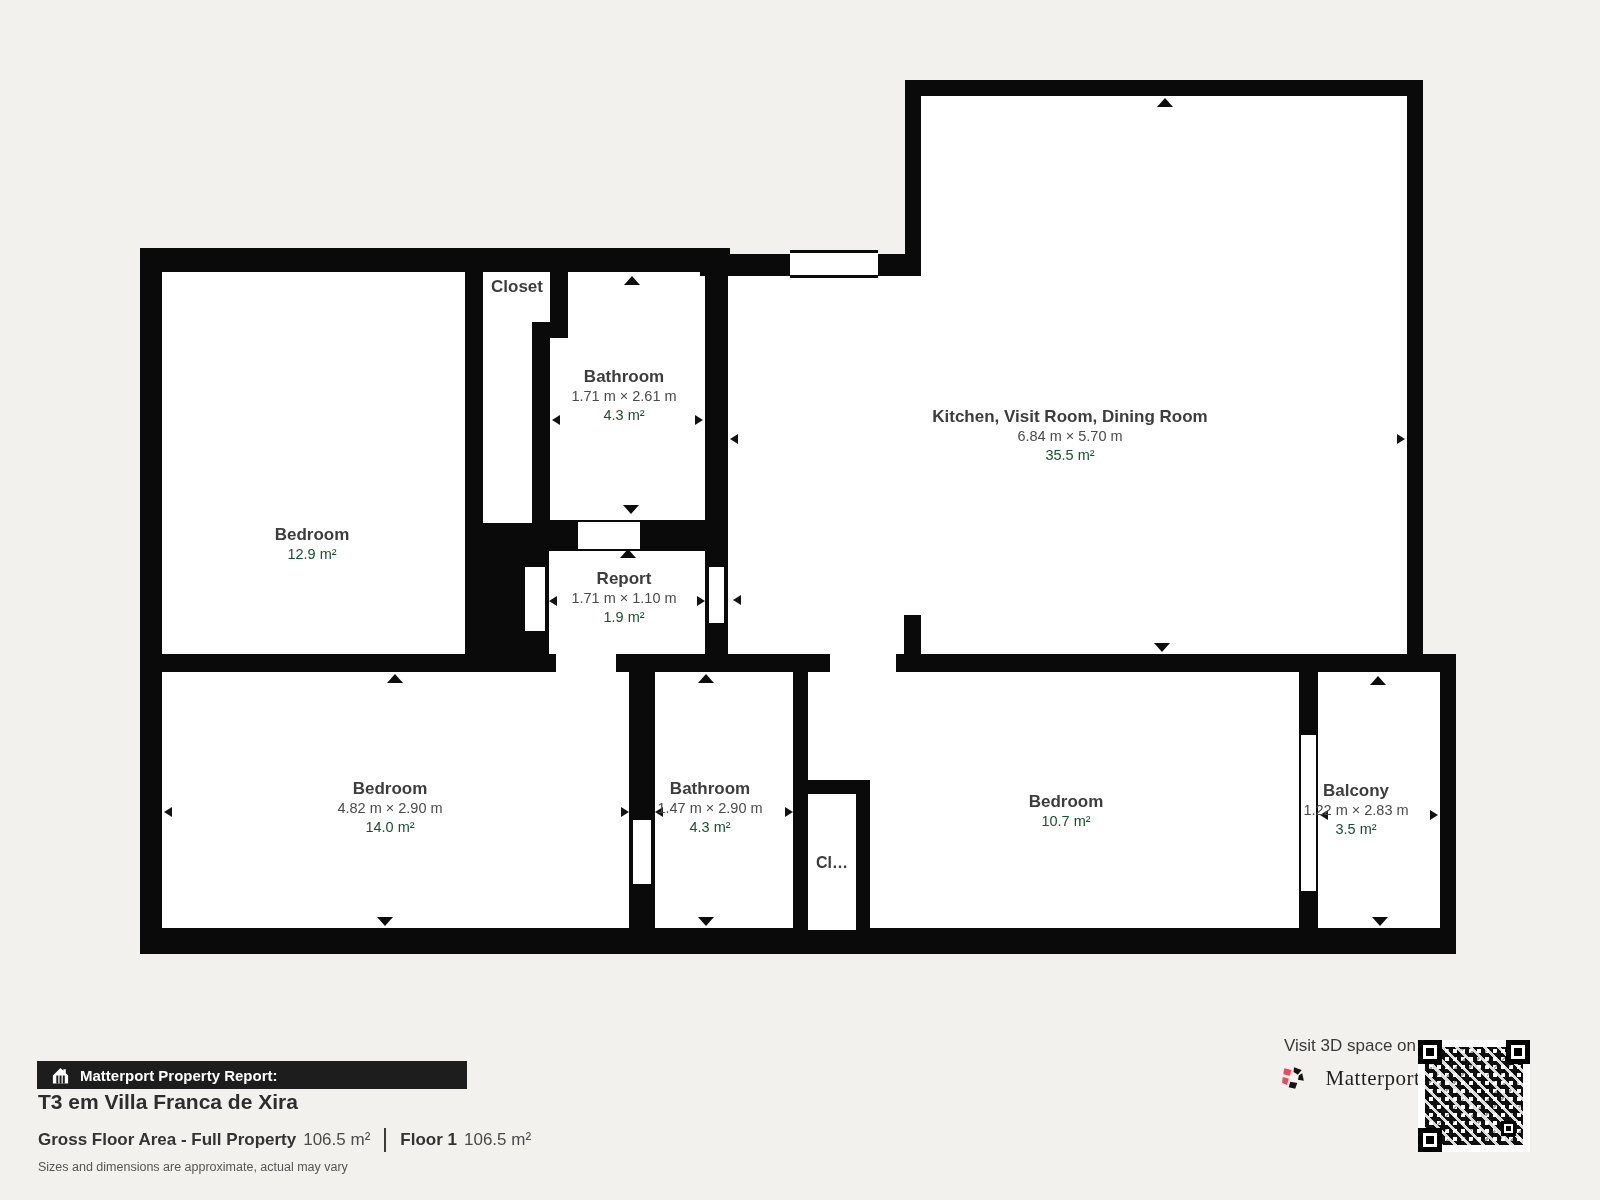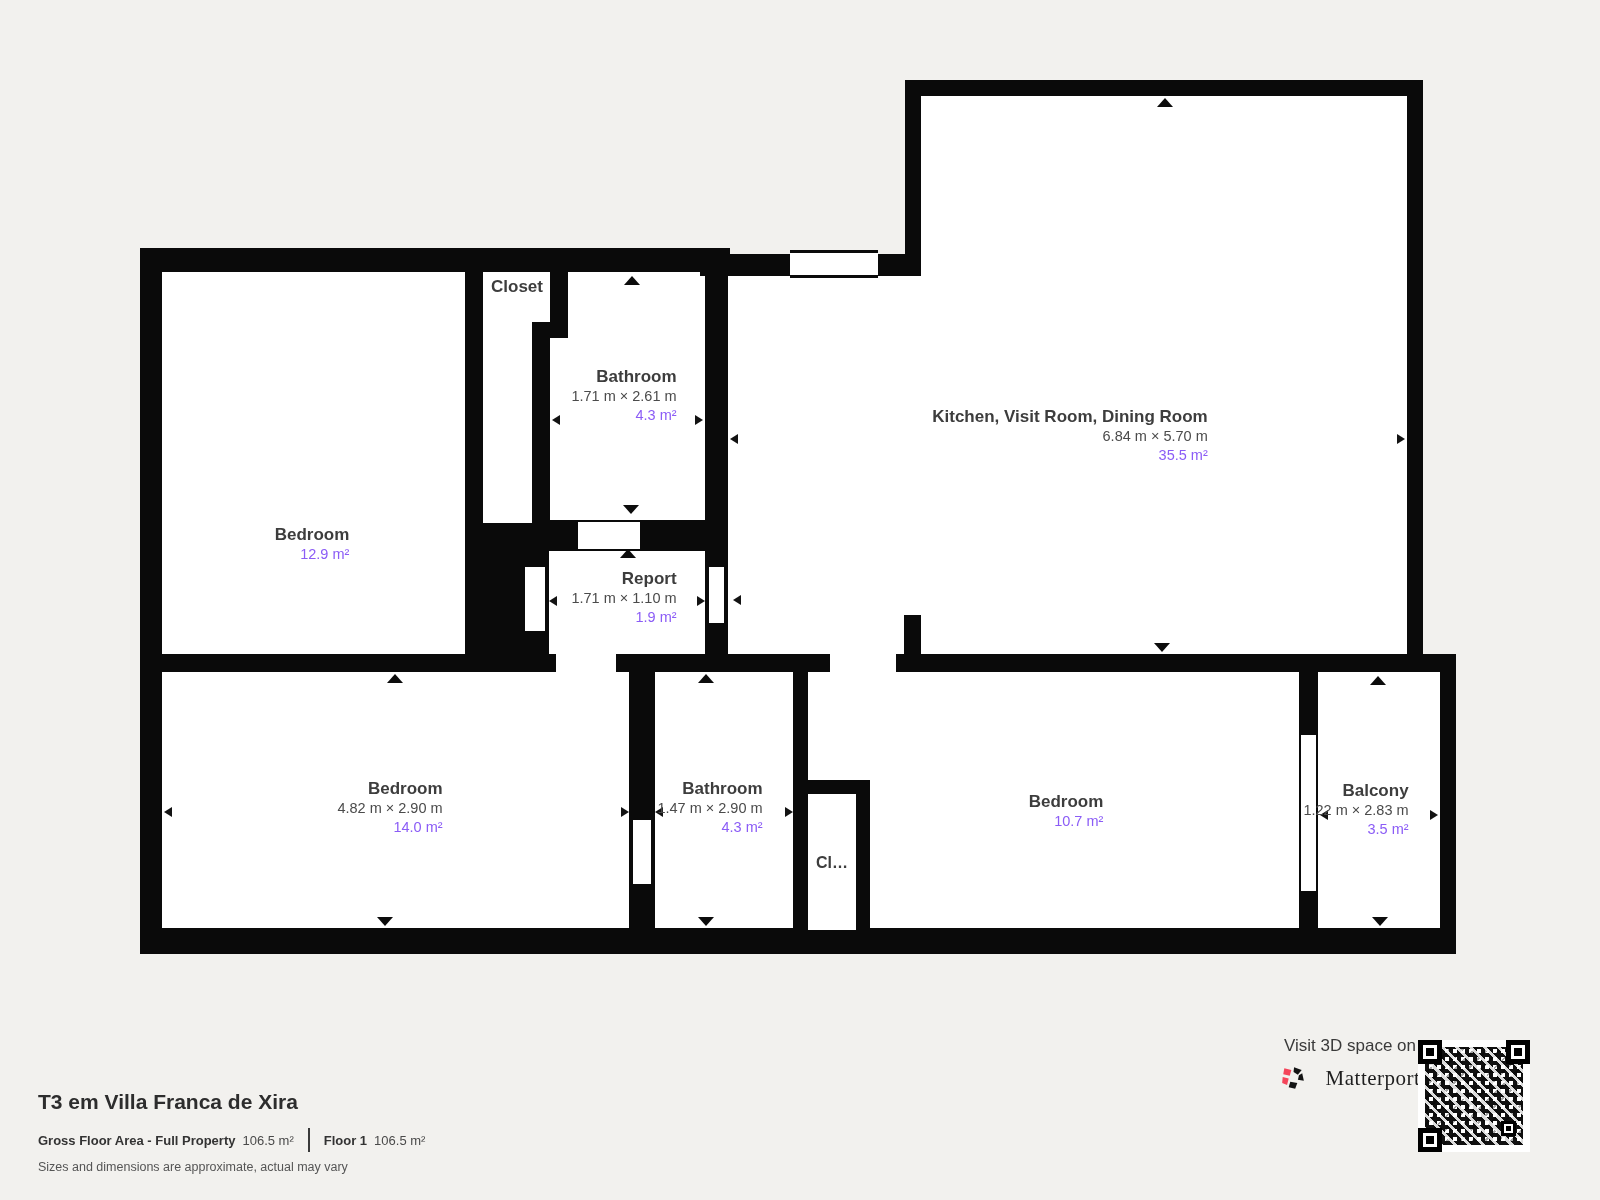--- a/index.html
+++ b/index.html
@@ -3,36 +3,36 @@
 <meta charset="utf-8">
 <style>
   html,body{margin:0;padding:0;}
   body{width:1600px;height:1200px;background:#f2f1ee;position:relative;overflow:hidden;
        font-family:"Liberation Sans", sans-serif;}
   #stage{position:absolute;inset:0;}
   .floor{position:absolute;background:#ffffff;}
   .wall{position:absolute;background:#0a0a0a;}
   .gap{position:absolute;background:#ffffff;}
   .gap.door{box-sizing:border-box;border-top:3px solid #0b0b0b;border-bottom:3px solid #0b0b0b;}
-  .room-label{position:absolute;transform:translateX(-50%);text-align:right;white-space:nowrap;z-index:6;}
+  .room-label{position:absolute;transform:translateX(-50%);text-align:center;white-space:nowrap;z-index:6;}
   .room-title{font-size:17px;font-weight:bold;line-height:21px;color:#3d3d3d;}
   .room-title.small{font-size:16px;}
   .room-dims{font-size:14.5px;line-height:19px;color:#4b4b4b;}
-  .room-area{font-size:14.5px;line-height:18px;color:#8b5cf6;}
+  .room-area{font-size:14.5px;line-height:18px;color:#14532d;}
   .m-up,.m-down,.d-left,.d-right{position:absolute;width:0;height:0;z-index:5;}
   .m-up{border-left:8px solid transparent;border-right:8px solid transparent;border-bottom:9px solid #0c0c0c;}
   .m-down{border-left:8px solid transparent;border-right:8px solid transparent;border-top:9px solid #0c0c0c;}
   .d-left{border-top:5px solid transparent;border-bottom:5px solid transparent;border-right:8px solid #131313;}
   .d-right{border-top:5px solid transparent;border-bottom:5px solid transparent;border-left:8px solid #131313;}
   
   #report-bar{position:absolute;left:37px;top:1061px;width:430px;height:28px;background:#1d1d1d;
      display:flex;align-items:center;padding-left:14px;box-sizing:border-box;}
   #report-bar span{color:#ffffff;font-size:15px;font-weight:bold;margin-left:10px;}
   #prop-title{position:absolute;left:38px;top:1090px;font-size:21px;font-weight:bold;color:#2d2d2d;}
-  #metrics{position:absolute;left:38px;top:1128px;display:flex;align-items:center;font-size:13px;color:#4a4a4a;}
+  #metrics{position:absolute;left:38px;top:1128px;display:flex;align-items:center;font-size:17px;color:#4a4a4a;}
   #metrics .lbl{font-weight:bold;color:#333333;}
   #metrics .val{margin-left:7px;}
   #metrics .vdiv{width:2px;height:24px;background:#3a3a3a;margin:0 14px;}
   #disclaimer{position:absolute;left:38px;top:1160px;font-size:12.5px;color:#555555;}
   
   #cta{position:absolute;left:1245px;top:1036px;width:210px;text-align:center;}
   #cta .visit{font-size:17px;color:#3a3a3a;}
   #cta .brand-row{margin-top:9px;display:inline-flex;align-items:center;gap:20px;}
   #cta .wordmark{font-family:"Liberation Serif", serif;font-size:21px;color:#1f1f1f;letter-spacing:.5px;}
   #qr{position:absolute;left:1418px;top:1040px;width:112px;height:112px;background:#ffffff;z-index:7;}
@@ -165,20 +165,29 @@
       <div class="room-title">Bedroom</div>
       <div class="room-area">10.7 m²</div>
     </div>
     <div class="room-label" style="left:1356px;top:780px">
       <div class="room-title">Balcony</div>
       <div class="room-dims">1.22 m × 2.83 m</div>
       <div class="room-area">3.5 m²</div>
     </div>
   </div>
 
+  <div id="report-bar">
+    <svg width="19" height="19" viewBox="0 0 20 20">
+      <path d="M2 10 L10 2 L13 5 V3.4 H15.6 V7.6 L18 10 V18.5 H2 Z" fill="#ffffff"></path>
+      <rect x="5.6" y="10" width="2.1" height="8.5" fill="#1d1d1d"></rect>
+      <rect x="9.0" y="10" width="2.1" height="8.5" fill="#1d1d1d"></rect>
+      <rect x="12.4" y="10" width="2.1" height="8.5" fill="#1d1d1d"></rect>
+    </svg>
+    <span>Matterport Property Report:</span>
+  </div>
   <div id="prop-title">T3 em Villa Franca de Xira</div>
   <div id="metrics">
     <span class="lbl">Gross Floor Area - Full Property</span>
     <span class="val">106.5 m²</span>
     <span class="vdiv"></span>
     <span class="lbl">Floor 1</span>
     <span class="val">106.5 m²</span>
   </div>
   <div id="disclaimer">Sizes and dimensions are approximate, actual may vary</div>
 

